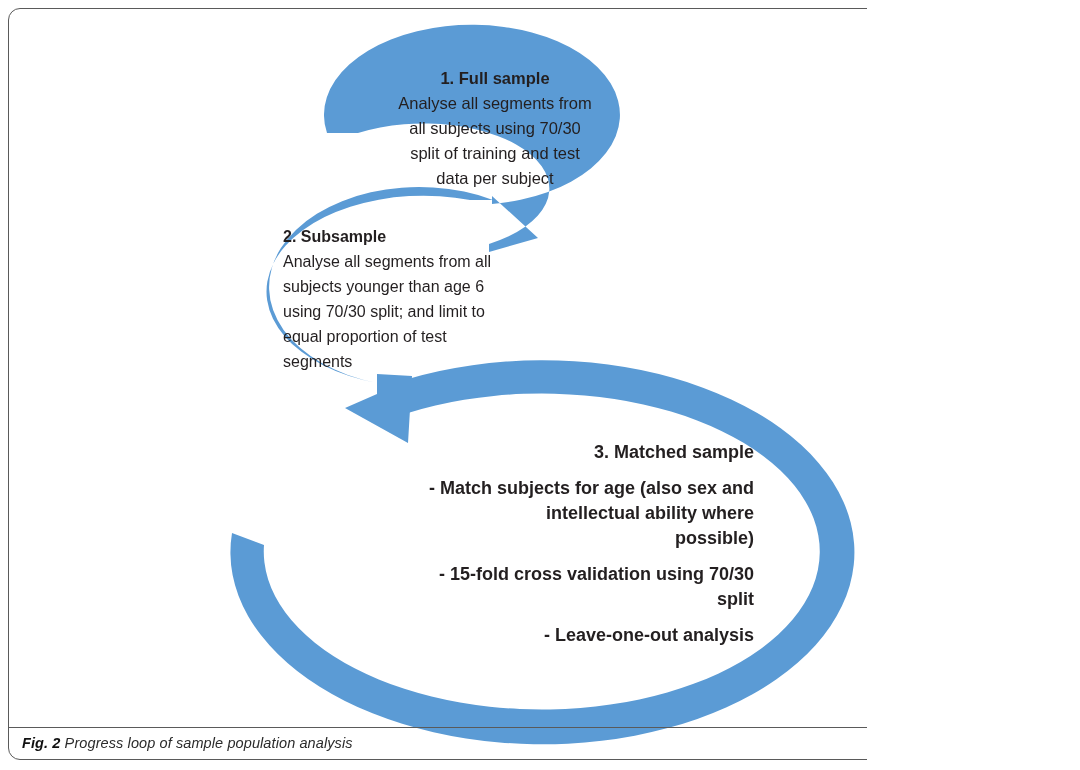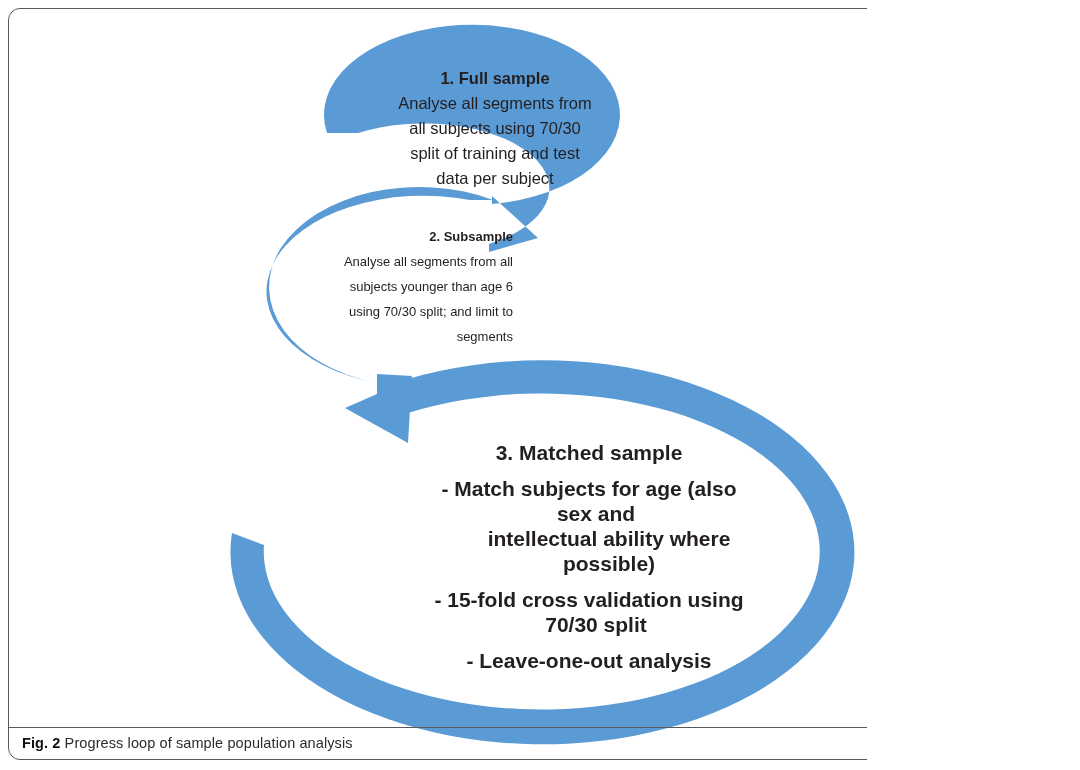--- a/index.html
+++ b/index.html
@@ -47,31 +47,31 @@
     width: 230px;
     text-align: center;
     font-size: 16.5px;
     line-height: 25px;
   }
   
   #step2 {
     left: 283px;
     top: 224px;
     width: 230px;
-    text-align: right;
-    font-size: 13px;
+    text-align: left;
+    font-size: 16px;
     line-height: 25px;
   }
   
   #step3 {
     left: 424px;
     top: 440px;
     width: 330px;
-    text-align: center;
-    font-size: 21px;
+    text-align: right;
+    font-size: 18px;
     line-height: 25px;
   }
   .step-title {
     font-weight: bold;
     display: block;
   }
   #step3 .step-title {
     margin-bottom: 11px;
   }
   .step-body {
@@ -104,20 +104,21 @@
     height: 1.2px;
     background: #5a5a5a;
   }
   #caption {
     position: absolute;
     left: 22px;
     top: 735px;
     font-size: 14.5px;
     color: #2b2b2b;
     letter-spacing: 0.1px;
+    font-style: italic;
   }
   #caption .fig-label {
     font-weight: bold;
     color: #111111;
   }
   
   #watermark {
     position: absolute;
     left: 890px;
     top: 696px;
@@ -184,20 +185,21 @@
     <span class="step-body">all subjects using 70/30</span>
     <span class="step-body">split of training and test</span>
     <span class="step-body">data per subject</span>
   </div>
 
   <div class="step-text" id="step2">
     <span class="step-title">2. Subsample</span>
     <span class="step-body">Analyse all segments from all</span>
     <span class="step-body">subjects younger than age 6</span>
     <span class="step-body">using 70/30 split; and limit to</span>
+    <span class="step-body">equal proportion of test</span>
     <span class="step-body">segments</span>
   </div>
 
   <div class="step-text" id="step3">
     <span class="step-title">3. Matched sample</span>
     <ul class="bullet-list">
       <li>
         <span>- Match subjects for age (also sex and</span>
         <span class="cont">intellectual ability where possible)</span>
       </li>

